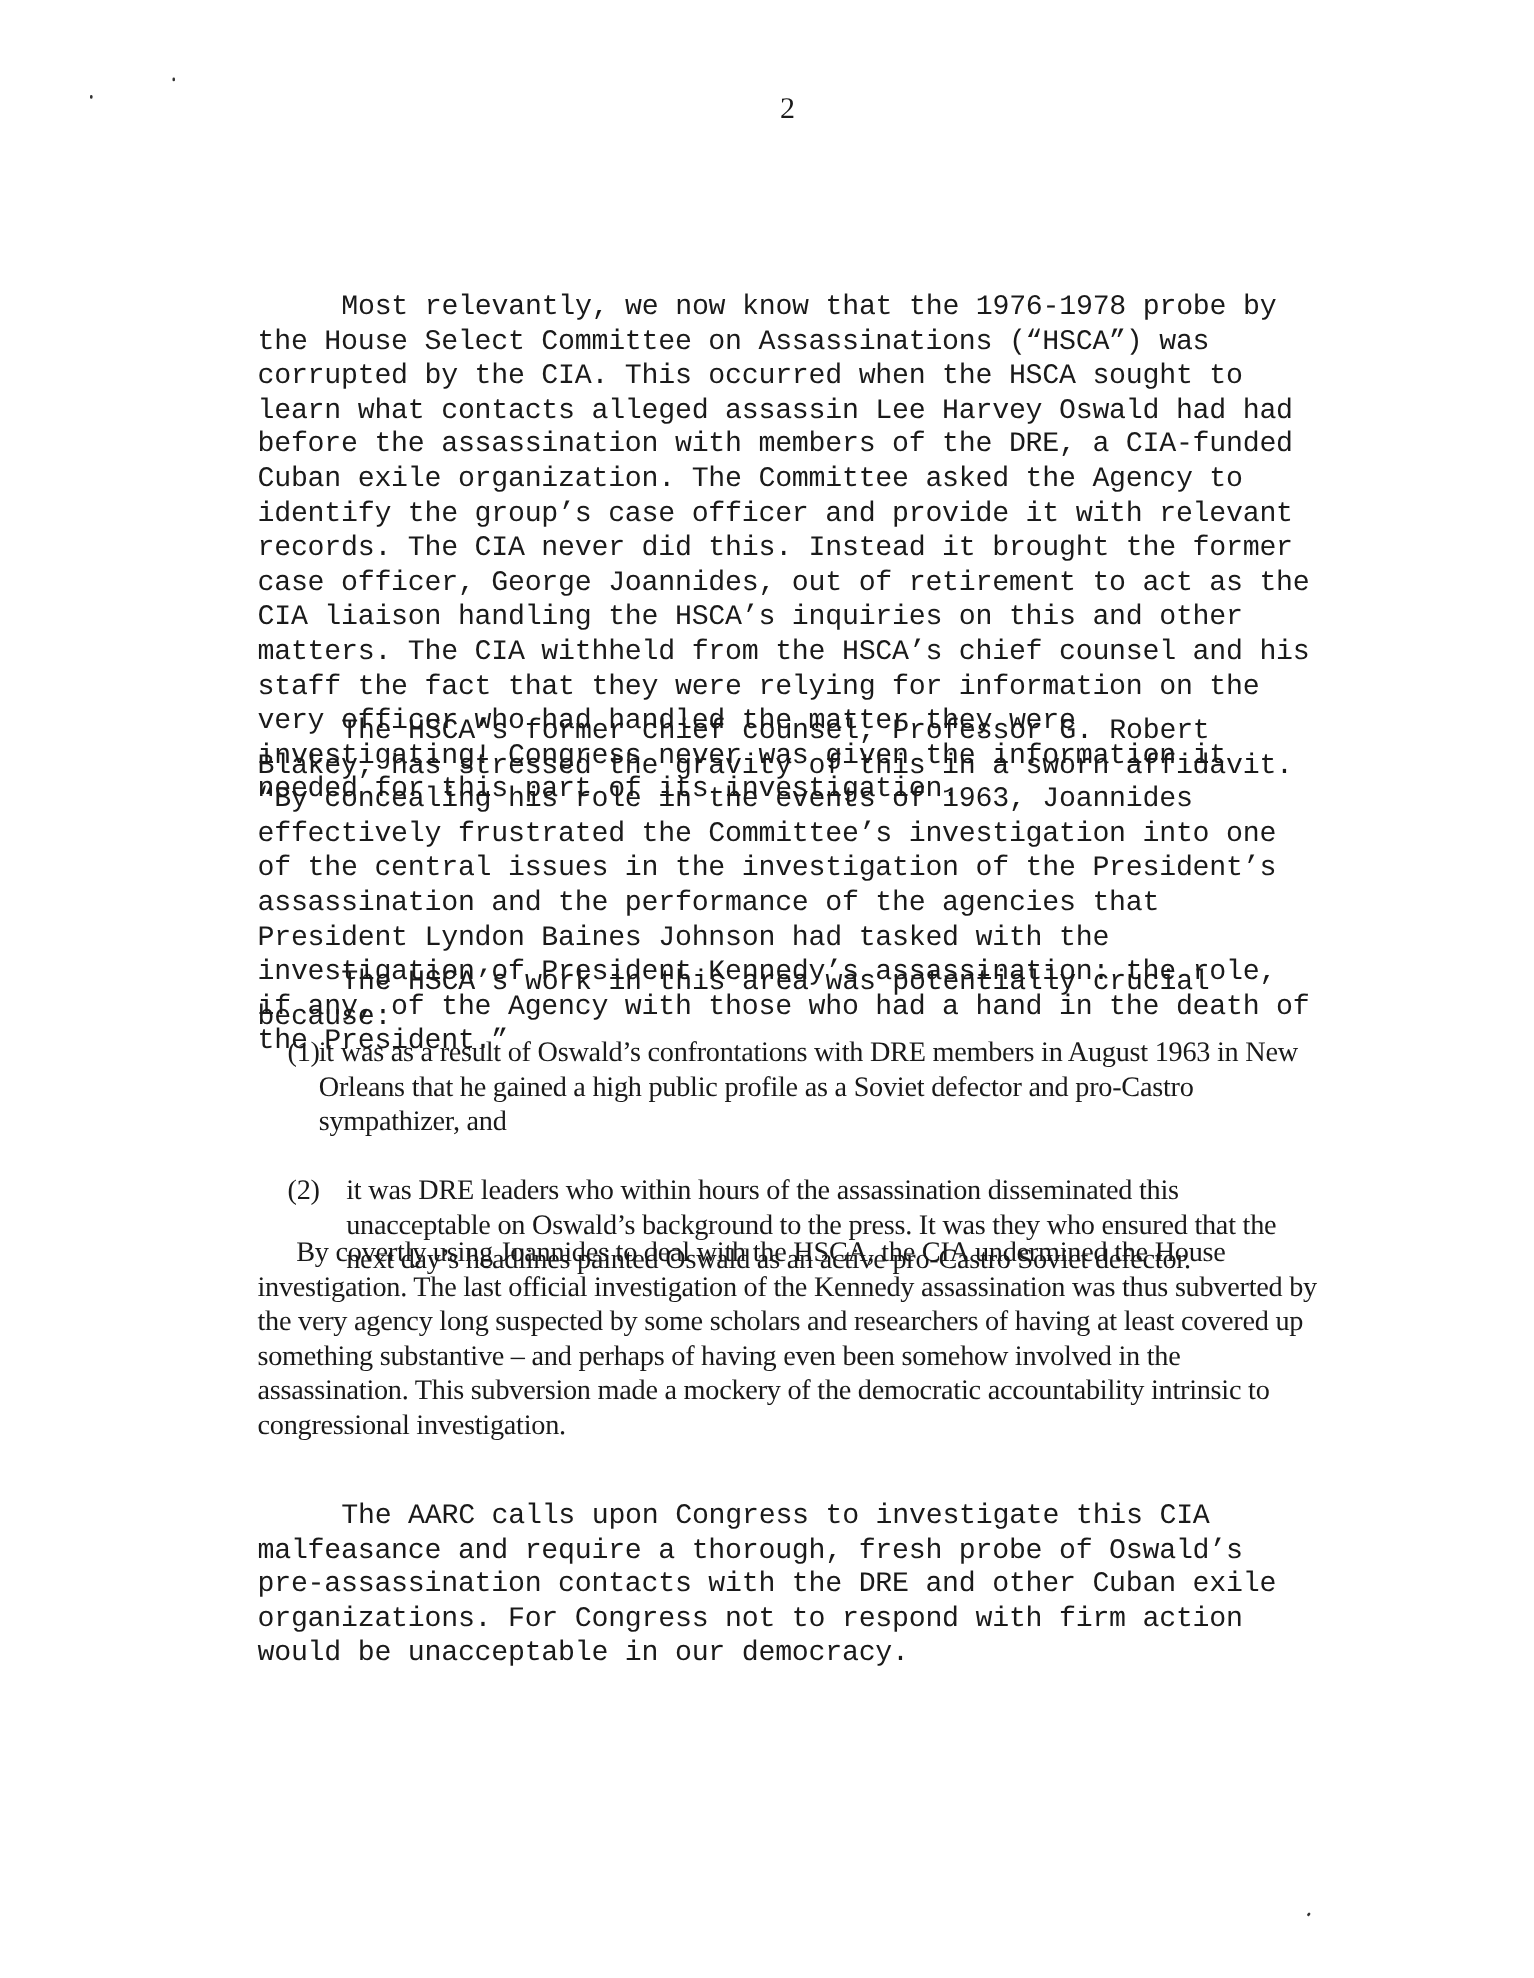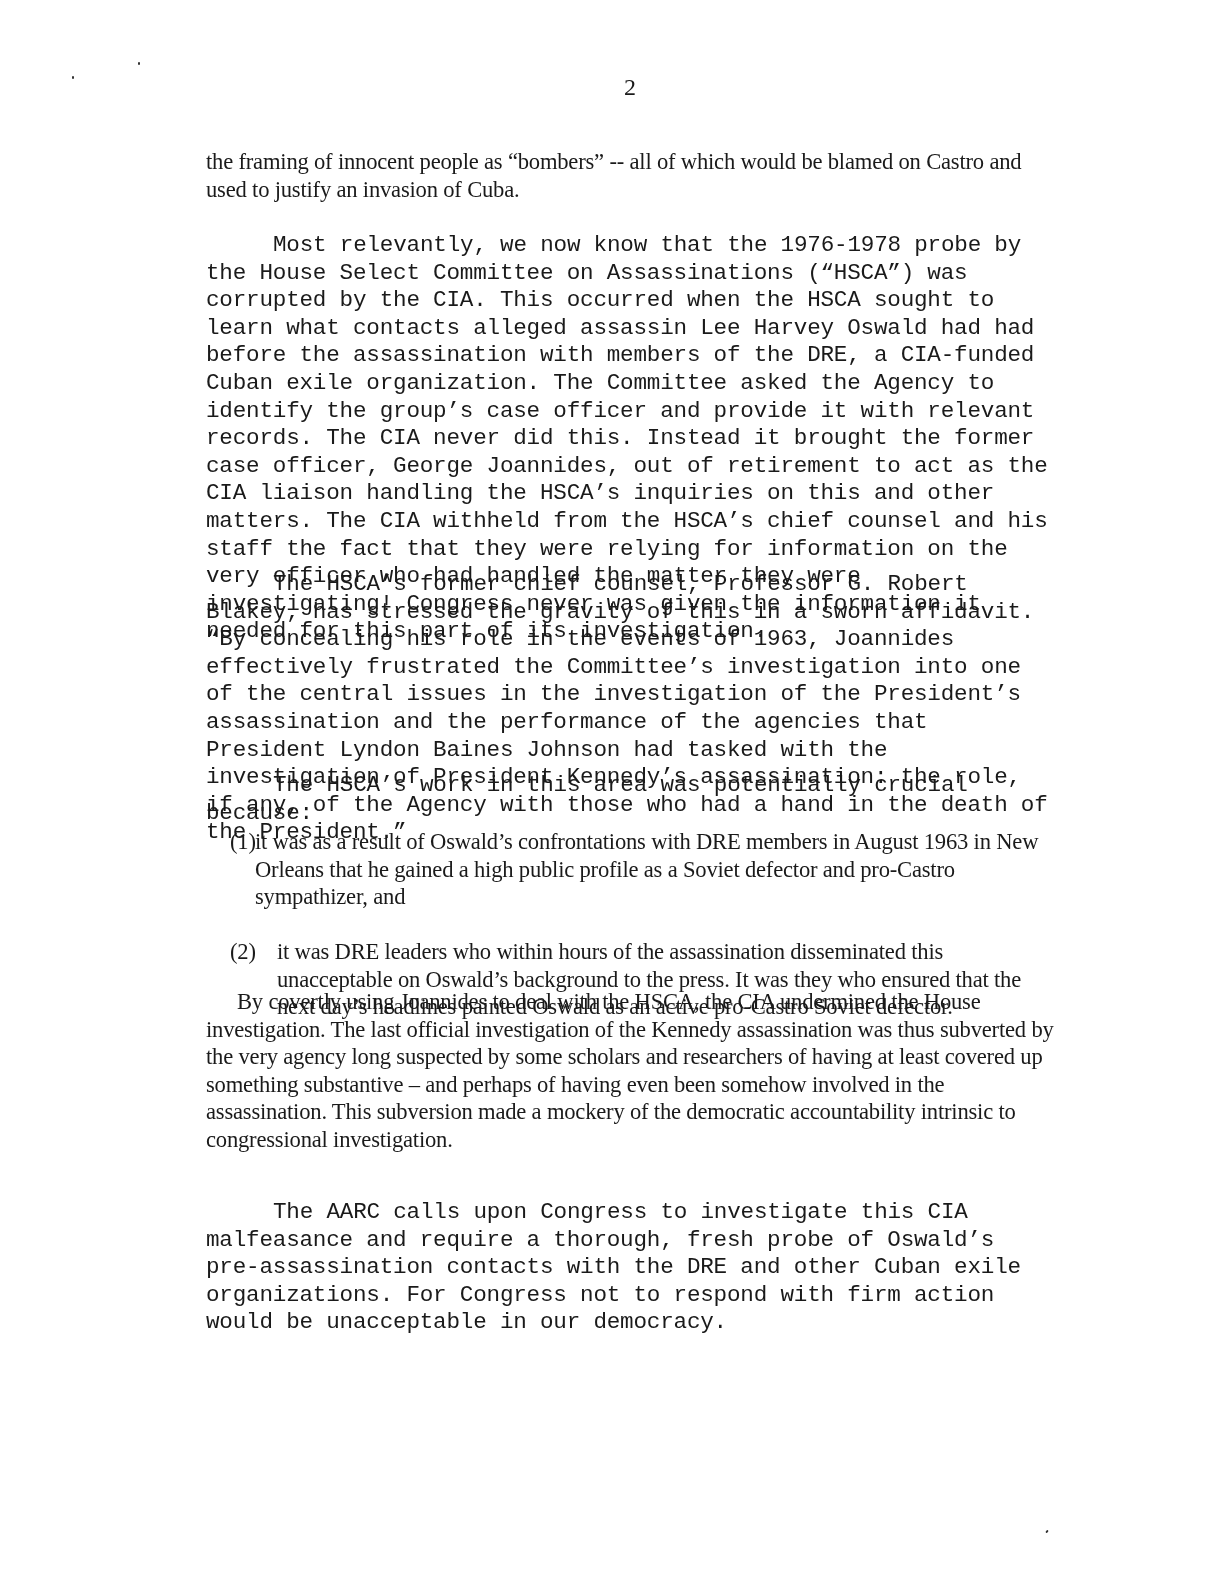--- a/index.html
+++ b/index.html
@@ -75,23 +75,20 @@
 <body>
 
 <div class="page">
 
   <span class="speck" style="left:72px; top:76px;"></span>
   <span class="speck" style="left:138px; top:62px;"></span>
   <span class="speck" style="left:1046px; top:1530px; transform: rotate(40deg);"></span>
 
   <div class="page-number">2</div>
 
-  <div class="body-text" style="top:148px;">
-    <p class="para">the framing of innocent people as “bombers” -- all of which would be blamed on Castro and used to justify an invasion of Cuba.</p>
-  </div>
 
   <div class="body-text" style="top:232px;">
     <p class="para indent">Most relevantly, we now know that the 1976-1978 probe by the House Select Committee on Assassinations (“HSCA”) was corrupted by the CIA. This occurred when the HSCA sought to learn what contacts alleged assassin Lee Harvey Oswald had had before the assassination with members of the DRE, a CIA-funded Cuban exile organization. The Committee asked the Agency to identify the group’s case officer and provide it with relevant records.  The CIA never did this.  Instead it brought the former case officer, George Joannides, out of retirement to act as the CIA liaison handling the HSCA’s inquiries on this and other matters. The CIA withheld from the HSCA’s chief counsel and his staff the fact that they were relying for information on the very officer who had handled the matter they were investigating! Congress never was given the information it needed for this part of its investigation.</p>
   </div>
 
   <div class="body-text" style="top:571px;">
     <p class="para indent">The HSCA’s former chief counsel, Professor G. Robert Blakey, has stressed the gravity of this in a sworn affidavit. “By concealing his role in the events of 1963, Joannides effectively frustrated the Committee’s investigation into one of the central issues in the investigation of the President’s assassination and the performance of the agencies that President Lyndon Baines Johnson had tasked with the investigation of President Kennedy’s assassination:  the role, if any, of the Agency with those who had a hand in the death of the President.”</p>
   </div>
 
   <div class="body-text" style="top:772px;">

